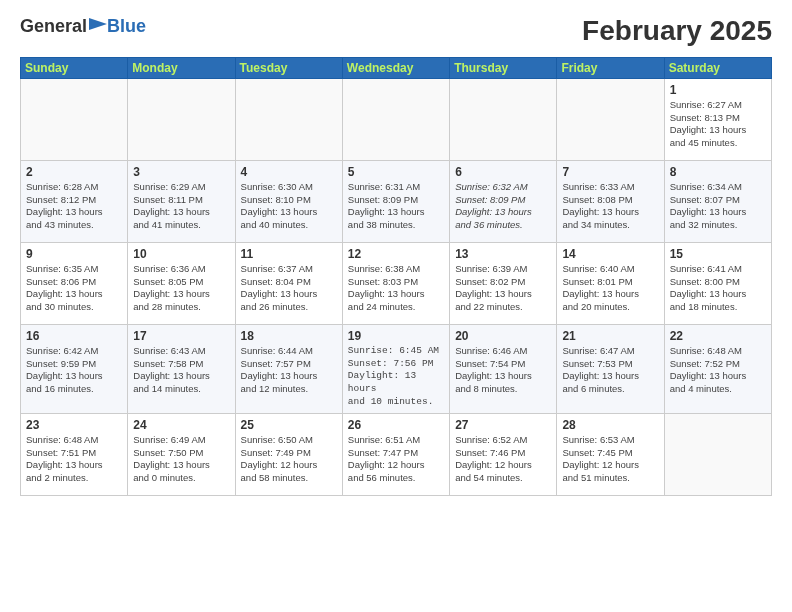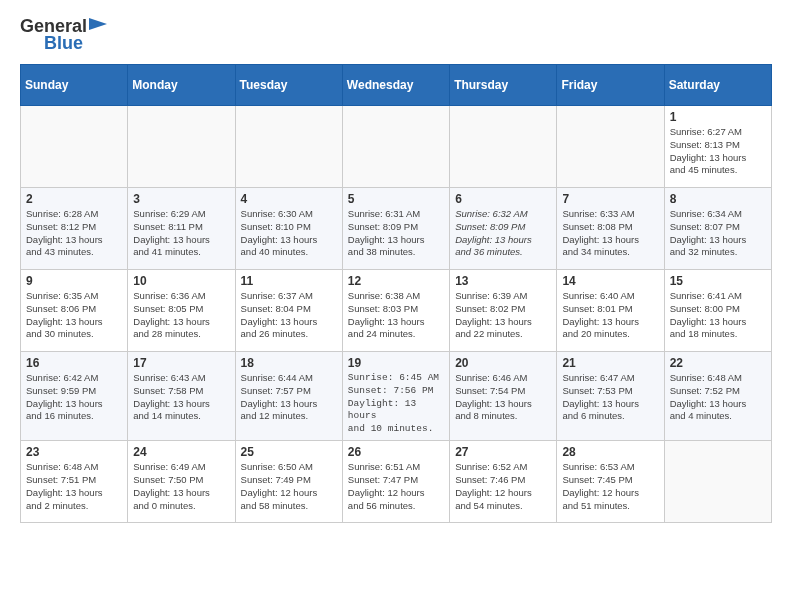--- a/index.html
+++ b/index.html
@@ -45,24 +45,24 @@
       font-size: 13px;
       color: #555;
     }
     .calendar {
       width: 100%;
       border-collapse: collapse;
       table-layout: fixed;
     }
     .calendar th {
       background: #2a6db5;
-      color: #ffffff;
+      color: #bef264;
       font-size: 12px;
       font-weight: bold;
-      padding: 13px 4px;
+      padding: 3px 4px;
       border: 1px solid #1a5da5;
       text-align: left;
     }
     .calendar td {
       border: 1px solid #ccc;
       vertical-align: top;
       padding: 4px 5px;
       font-size: 10px;
       color: #333;
       height: 82px;
@@ -84,31 +84,32 @@
     .row-alt td {
       background: #f5f7fb;
     }
   </style>
 </head>
 <body>
 
 <div class="page">
   <div class="header">
     <div class="logo">
-      <div style="display:flex;flex-direction:column;align-items:center;">
+      <div style="display:flex;align-items:flex-end;">
         <div style="display:flex;align-items:center;">
           <span class="logo-text logo-general">General</span>
           <svg width="18" height="16" viewBox="0 0 18 16" style="margin-left:2px;margin-top:-2px;">
             <polygon points="0,0 18,6 0,12" fill="#2a6db5"></polygon>
           </svg>
         </div>
         <span class="logo-text logo-blue" style="margin-top:-4px;">Blue</span>
       </div>
     </div>
     <div class="title-block">
+      <div class="title-main">February 2025</div>
     </div>
   </div>
 
   <table class="calendar">
     <thead>
       <tr>
         <th>Sunday</th>
         <th>Monday</th>
         <th>Tuesday</th>
         <th>Wednesday</th>

